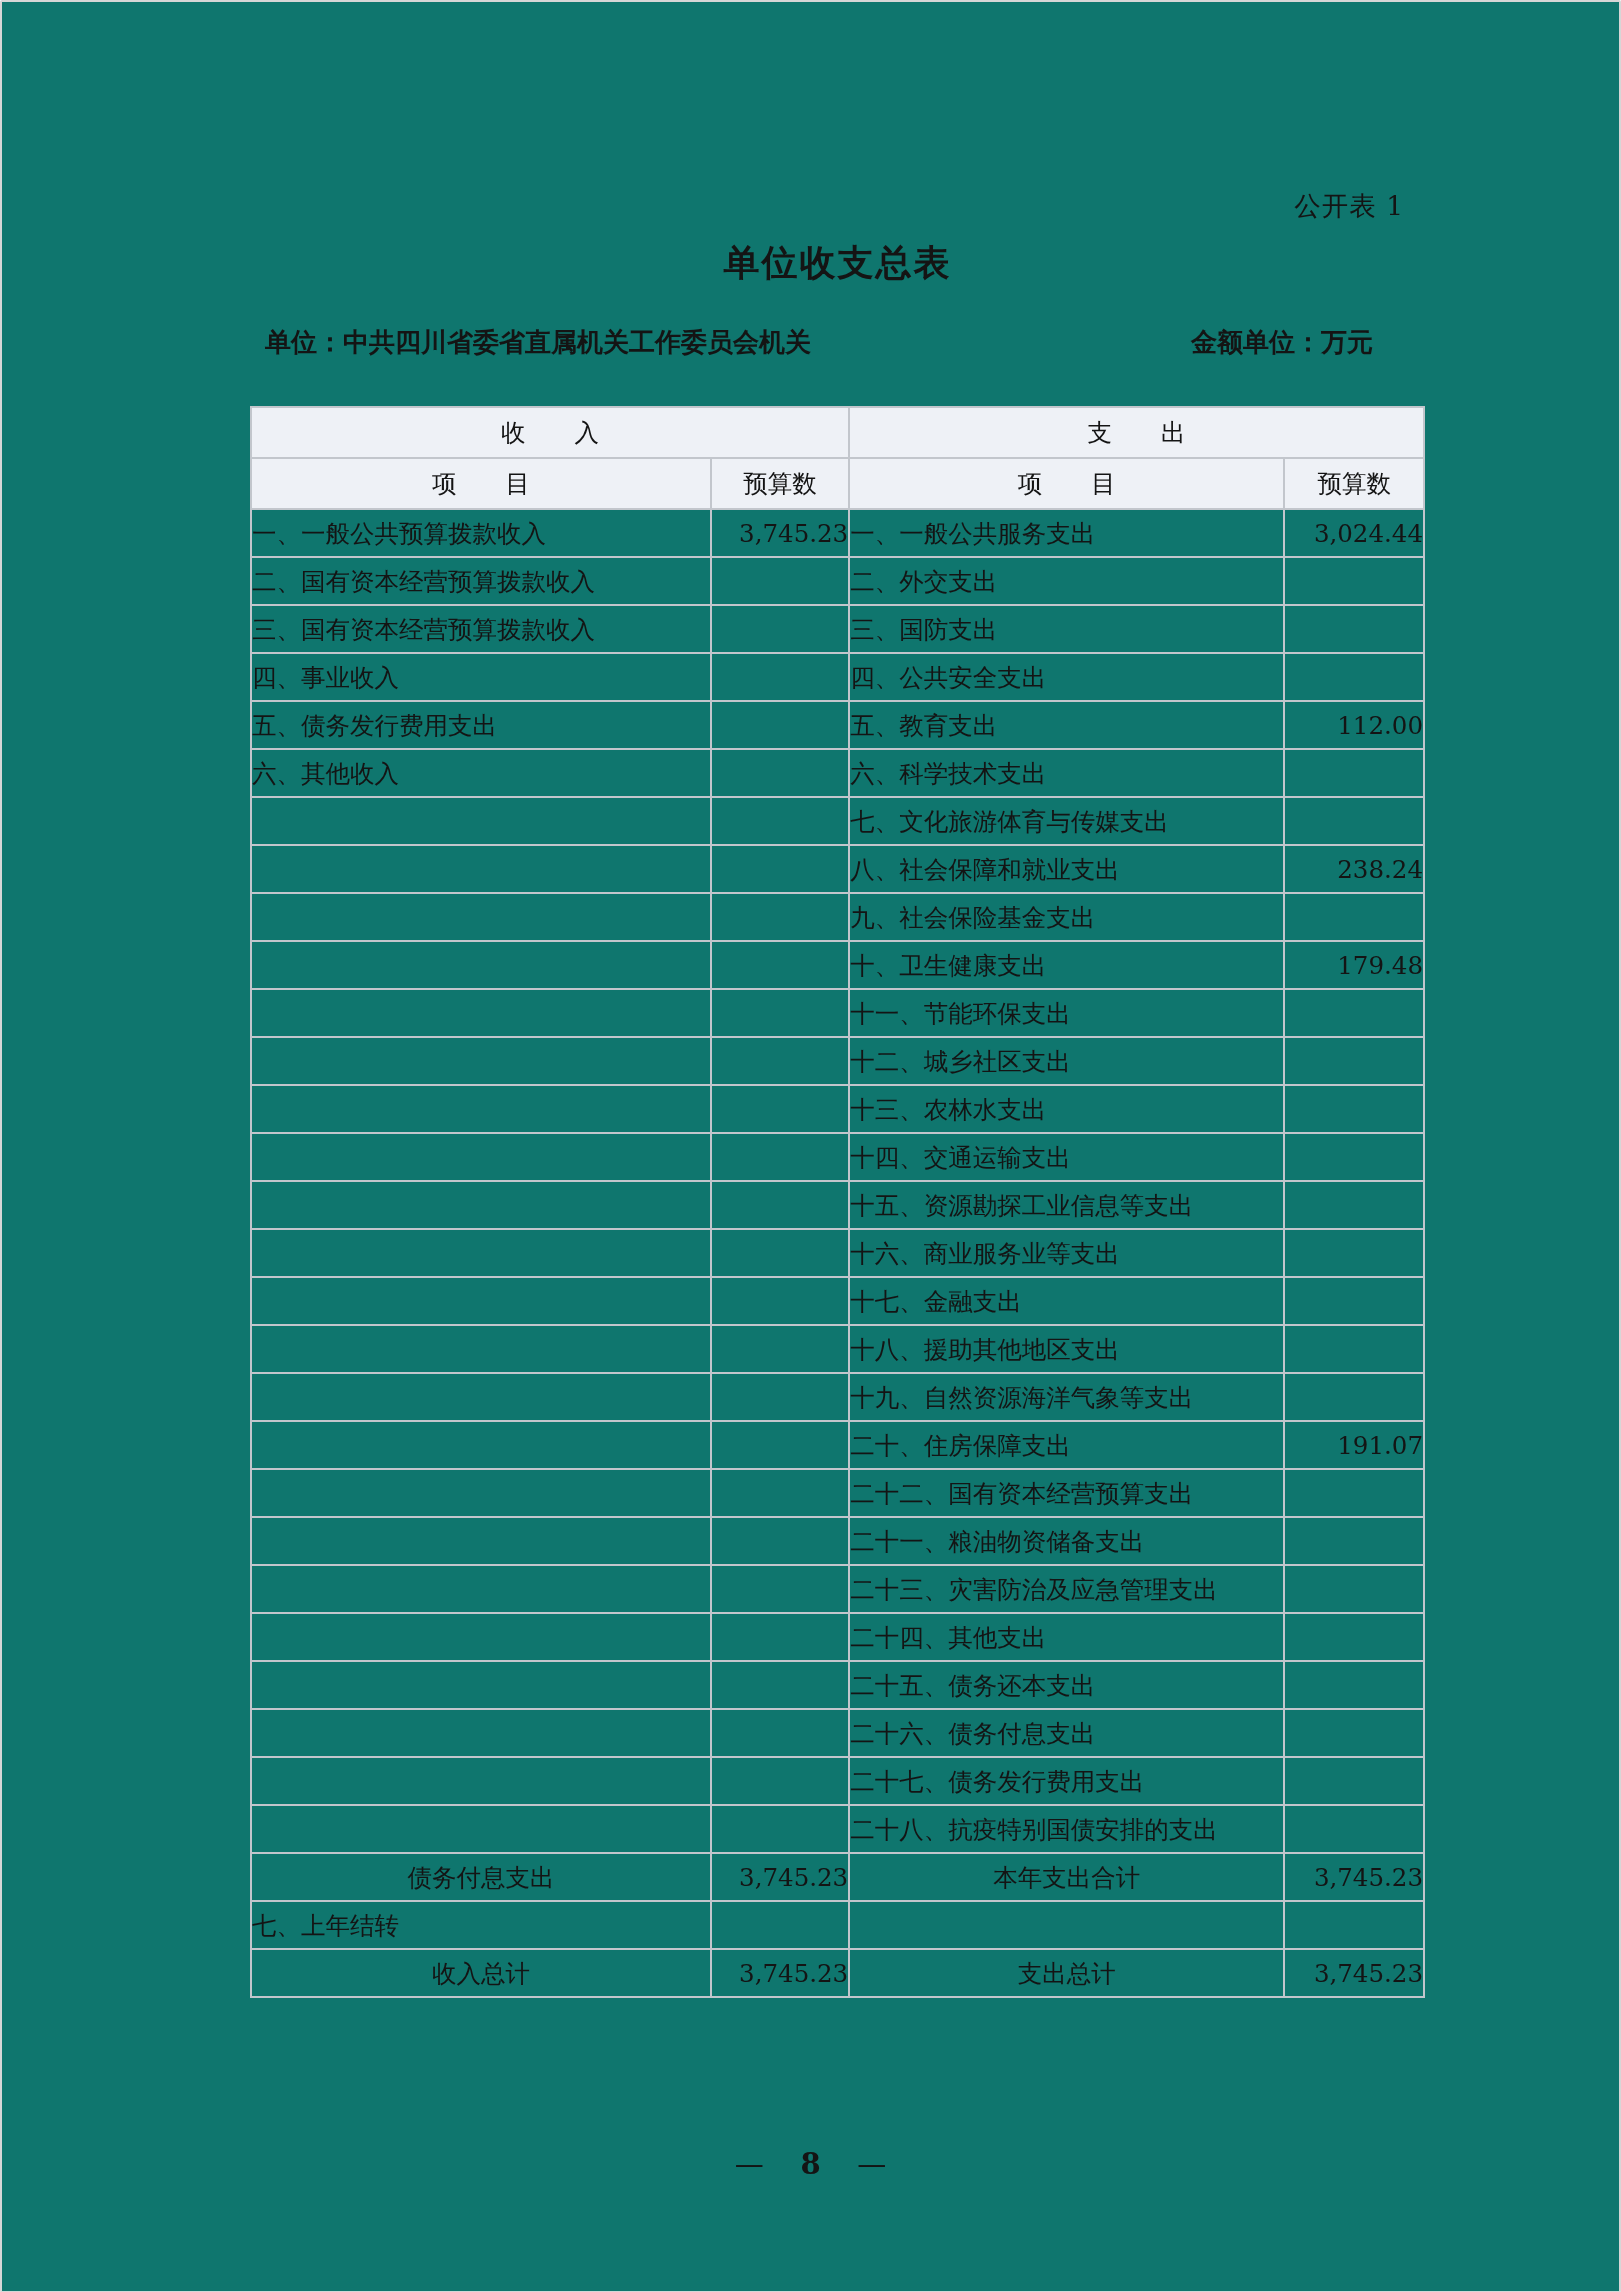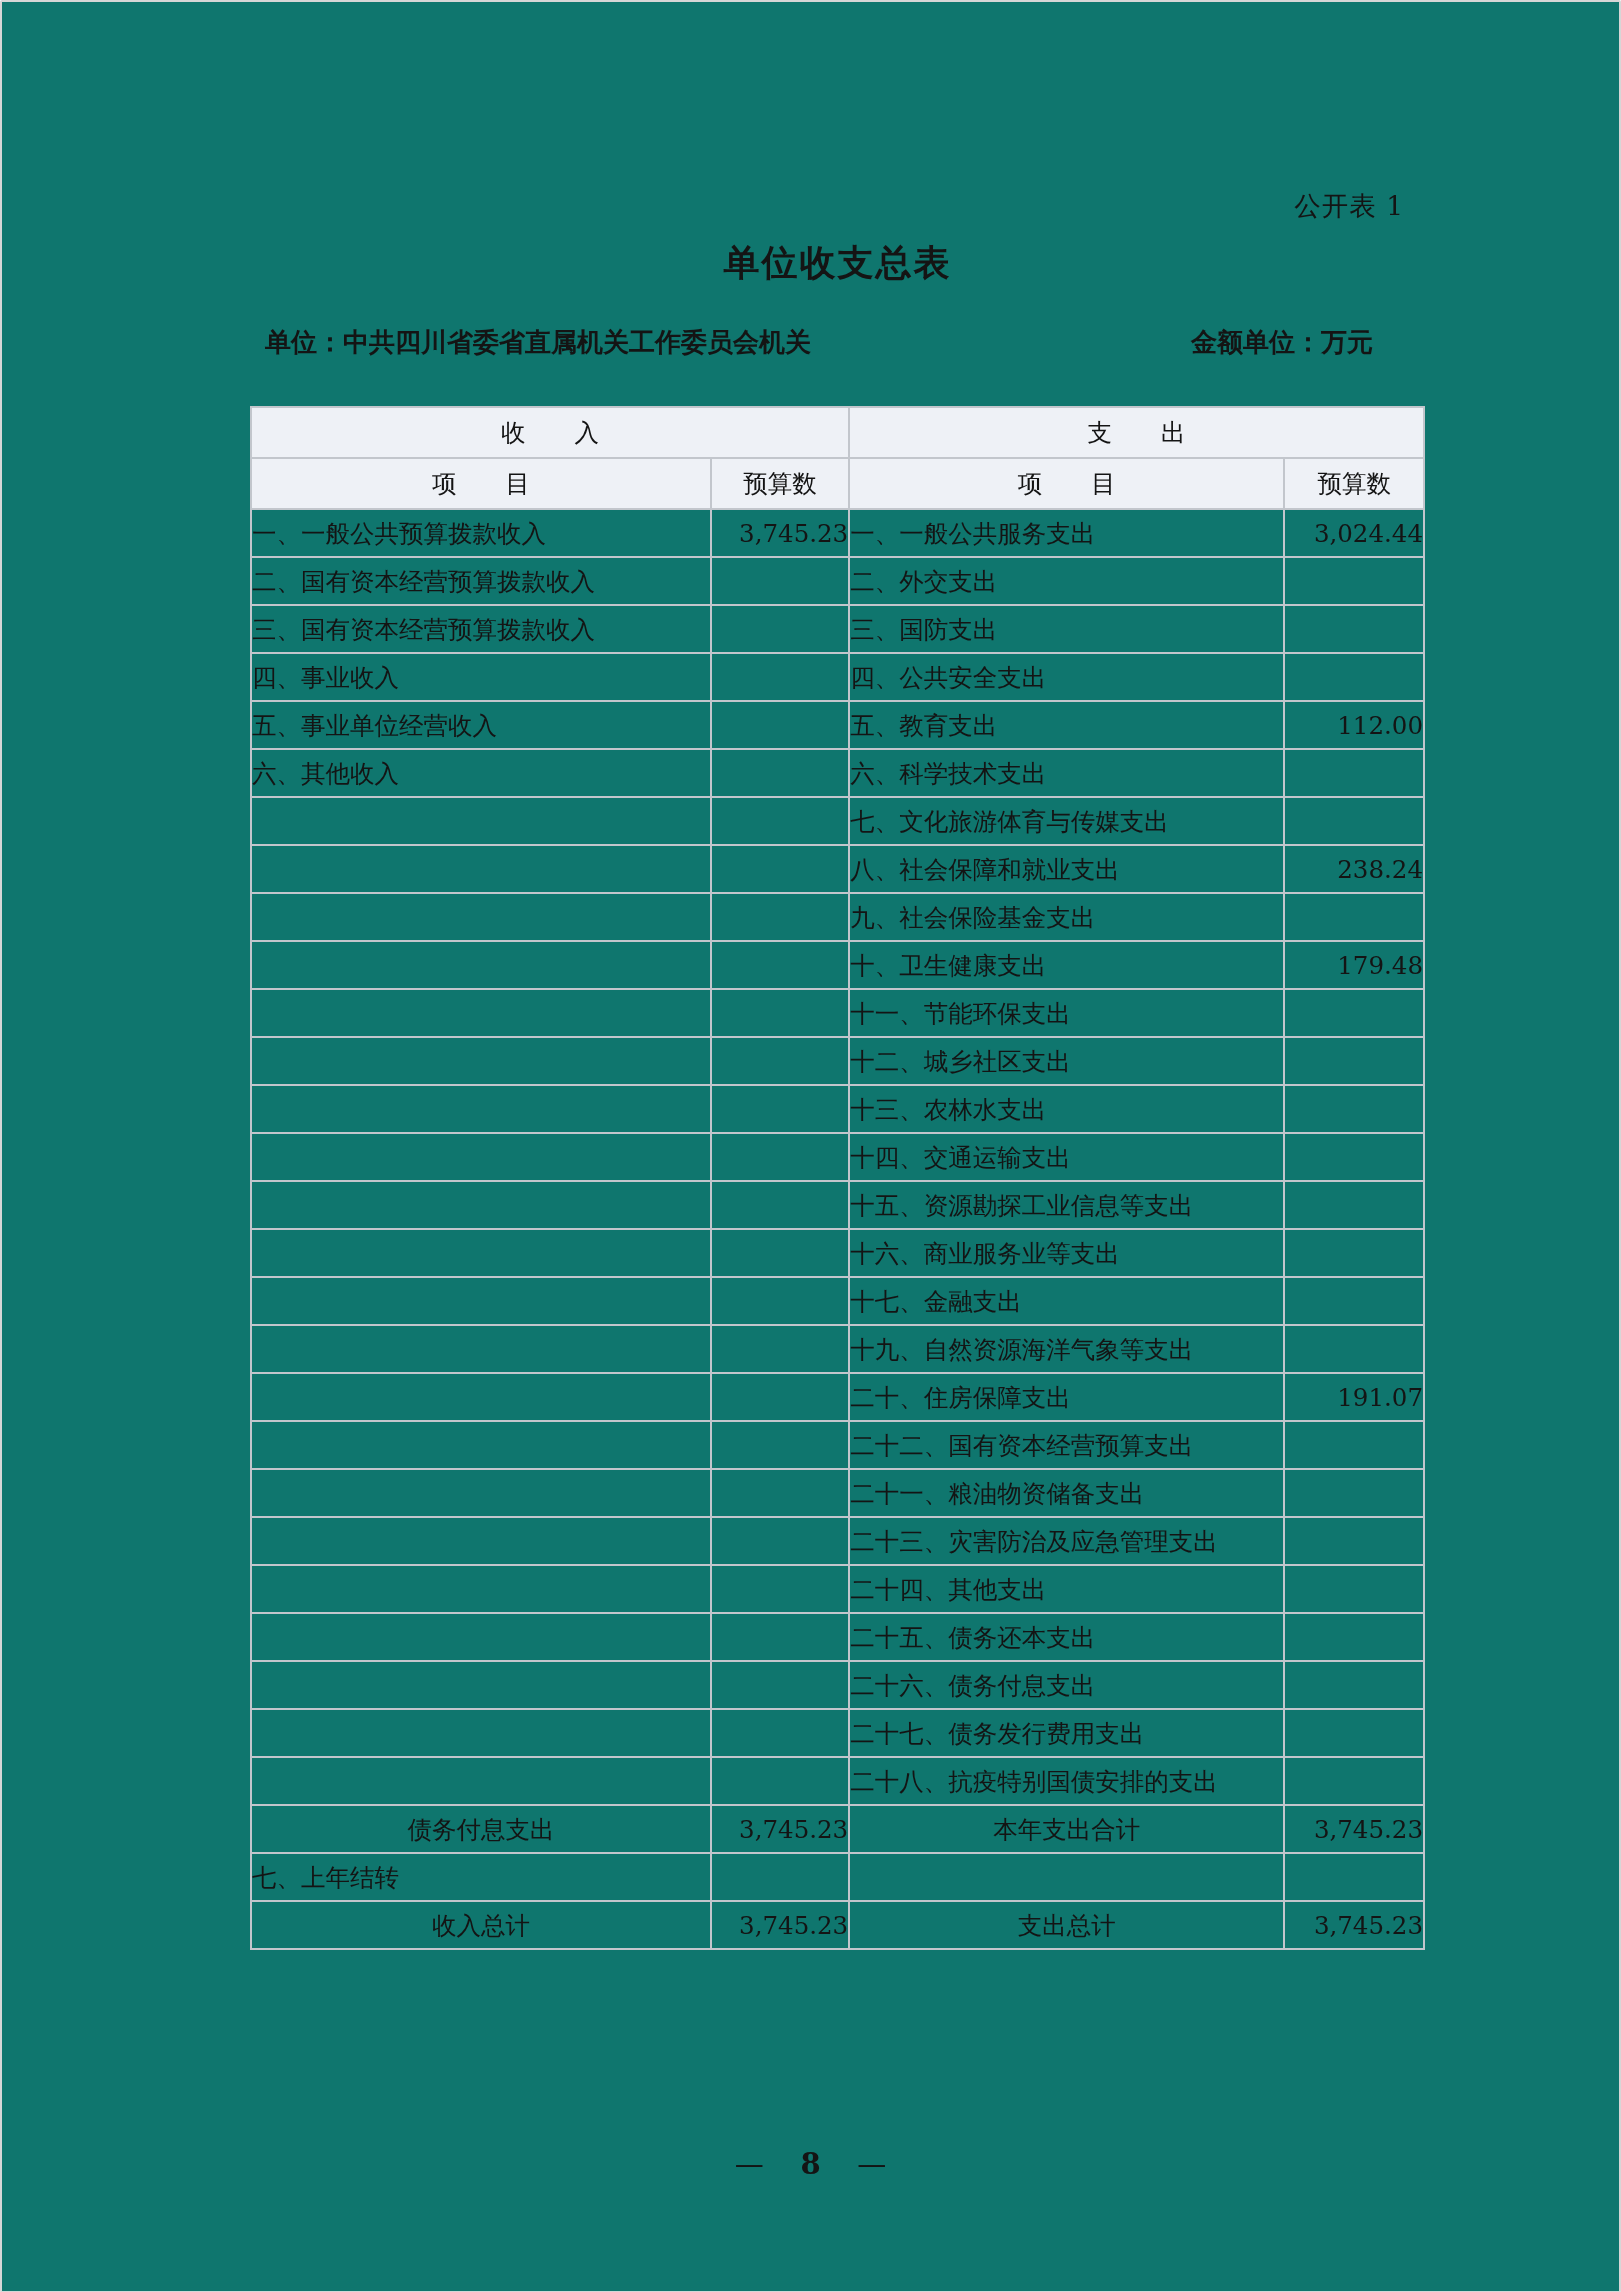--- a/index.html
+++ b/index.html
@@ -117,21 +117,21 @@
           <td class="label">三、国防支出</td>
           <td class="num"></td>
         </tr>
         <tr>
           <td class="label">四、事业收入</td>
           <td class="num"></td>
           <td class="label">四、公共安全支出</td>
           <td class="num"></td>
         </tr>
         <tr>
-          <td class="label">五、事业单位经营收入</td>
+          <td class="label">五、债务发行费用支出</td>
           <td class="num"></td>
           <td class="label">五、教育支出</td>
           <td class="num">112.00</td>
         </tr>
         <tr>
           <td class="label">六、其他收入</td>
           <td class="num"></td>
           <td class="label">六、科学技术支出</td>
           <td class="num"></td>
         </tr>
@@ -192,20 +192,26 @@
         <tr>
           <td class="label"></td>
           <td class="num"></td>
           <td class="label">十六、商业服务业等支出</td>
           <td class="num"></td>
         </tr>
         <tr>
           <td class="label"></td>
           <td class="num"></td>
           <td class="label">十七、金融支出</td>
+          <td class="num"></td>
+        </tr>
+        <tr>
+          <td class="label"></td>
+          <td class="num"></td>
+          <td class="label">十八、援助其他地区支出</td>
           <td class="num"></td>
         </tr>
         <tr>
           <td class="label"></td>
           <td class="num"></td>
           <td class="label">十九、自然资源海洋气象等支出</td>
           <td class="num"></td>
         </tr>
         <tr>
           <td class="label"></td>

